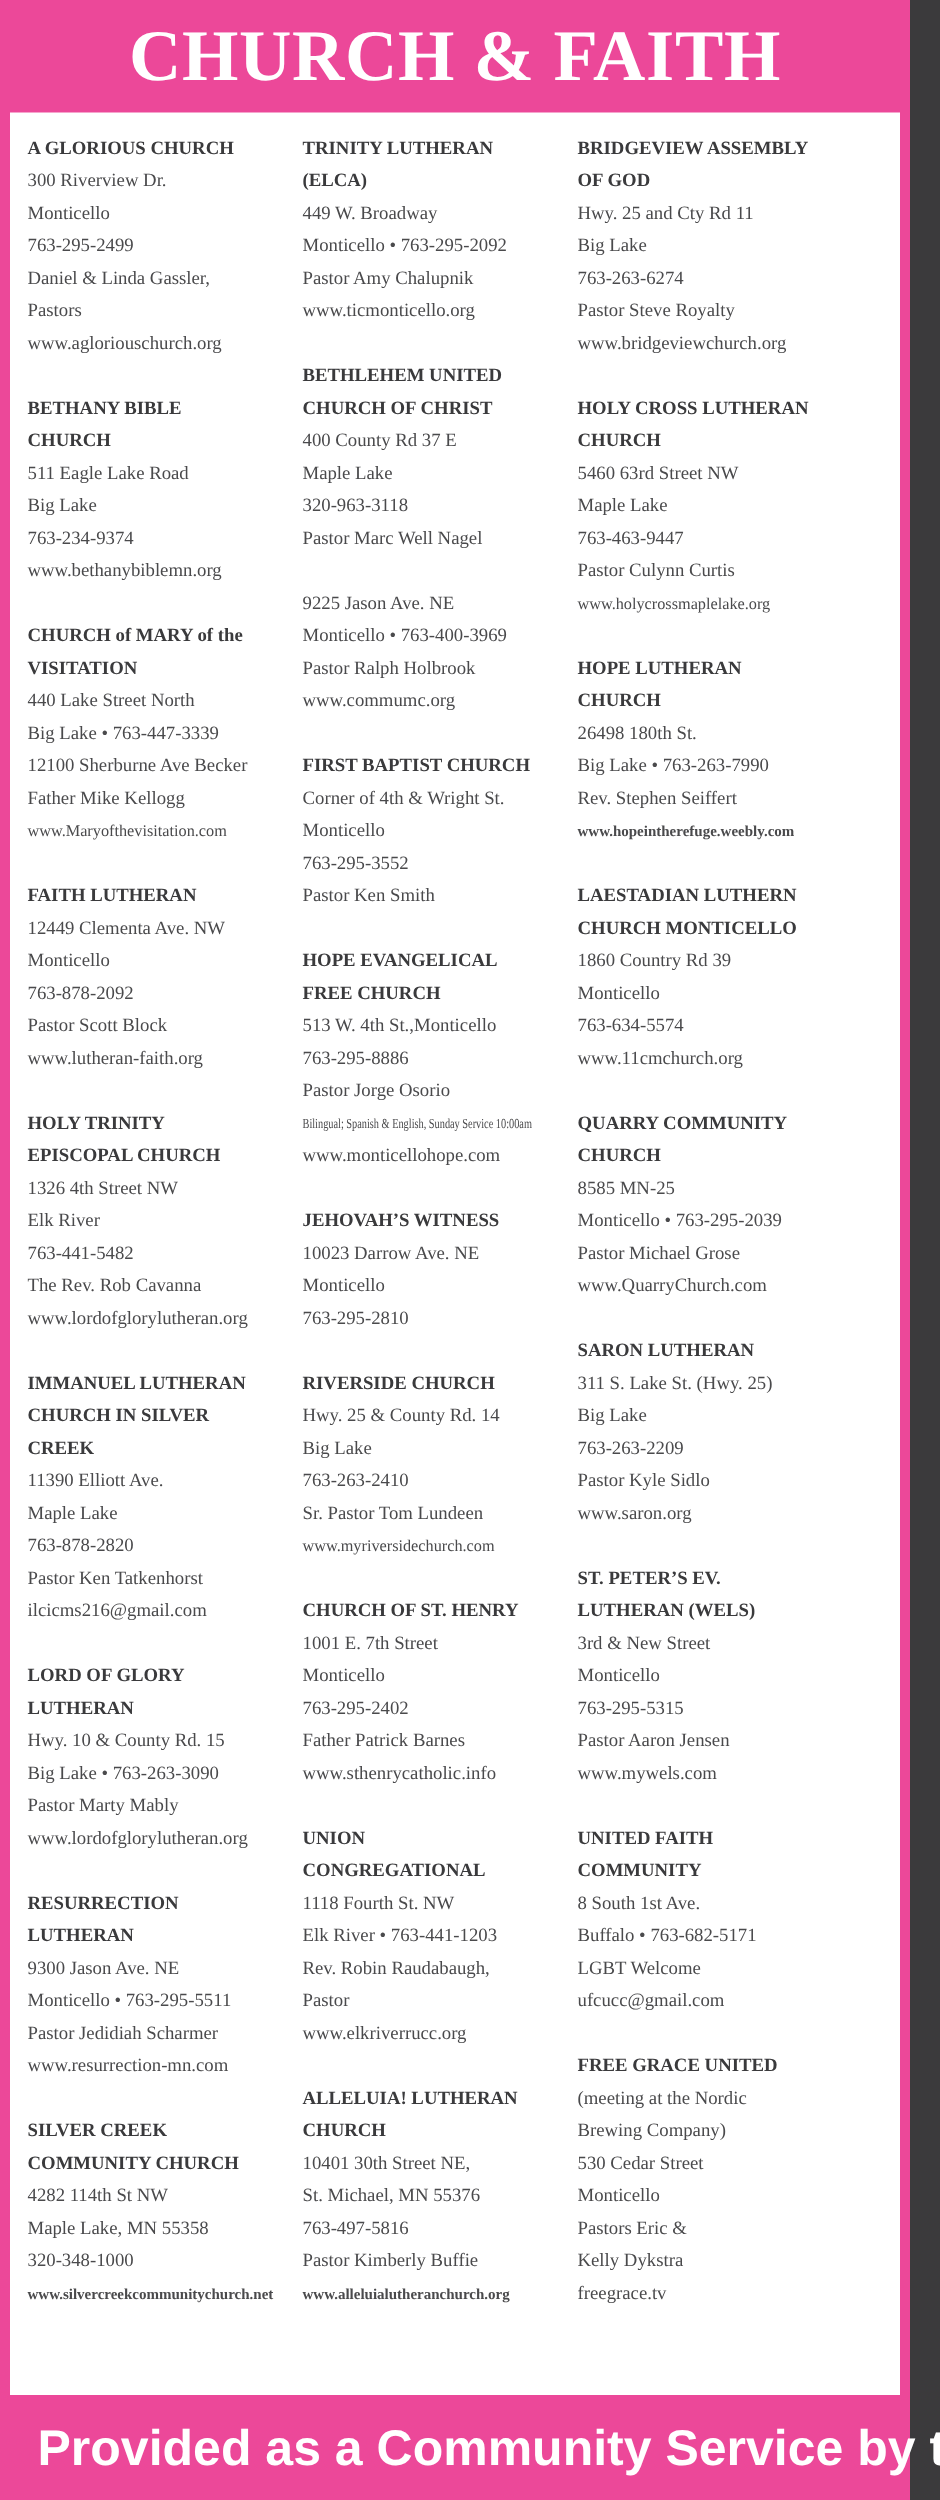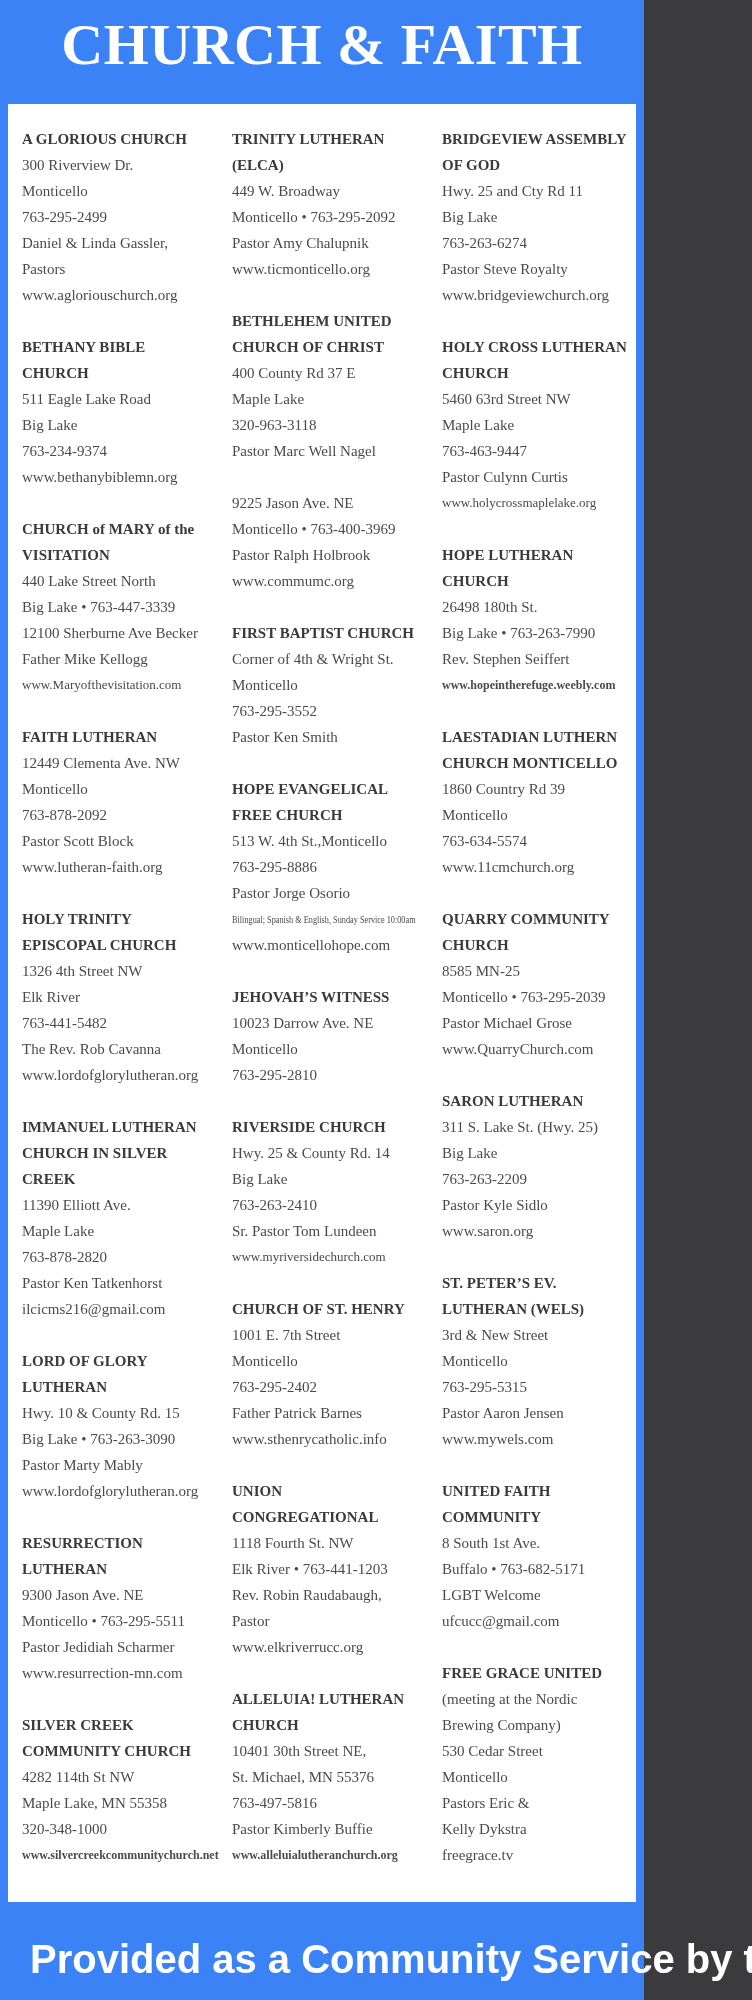--- a/index.html
+++ b/index.html
@@ -2,45 +2,44 @@
 <html><head>
 <meta charset="utf-8">
 <style>
   * { margin:0; padding:0; box-sizing:border-box; }
   html,body { width:752px; }
   body {
     background:#3b3a3c;
     font-family:"Liberation Serif", serif;
   }
   .page {
-    width:644px; height:2000px;
+    width:728px; height:2000px;
     display:flex; flex-direction:column;
-    background:#3b82f6;
+    background:#ec4899;
   }
   .header {
     height:88px;
     display:flex; align-items:center; justify-content:center;
   }
   .page-title {
     color:#ffffff;
     font-family:"Liberation Serif", serif;
     font-weight:700;
     font-size:58px;
     letter-spacing:0.5px;
     white-space:nowrap;
   }
   .content {
     flex:1;
     background:#ffffff;
-    margin:16px 8px;
+    margin:2px 8px;
     padding:16px 6px 8px 14px;
     display:flex;
-    gap:22px;
+    gap:32px;
     overflow:hidden;
-    align-items:flex-end;
   }
   .col { width:188px; flex:0 0 188px; }
   .entry { margin-bottom:26px; }
   .entry-name {
     font-weight:700;
     color:#3a3a3c;
     font-size:15px;
     line-height:26px;
   }
   .entry-line {

